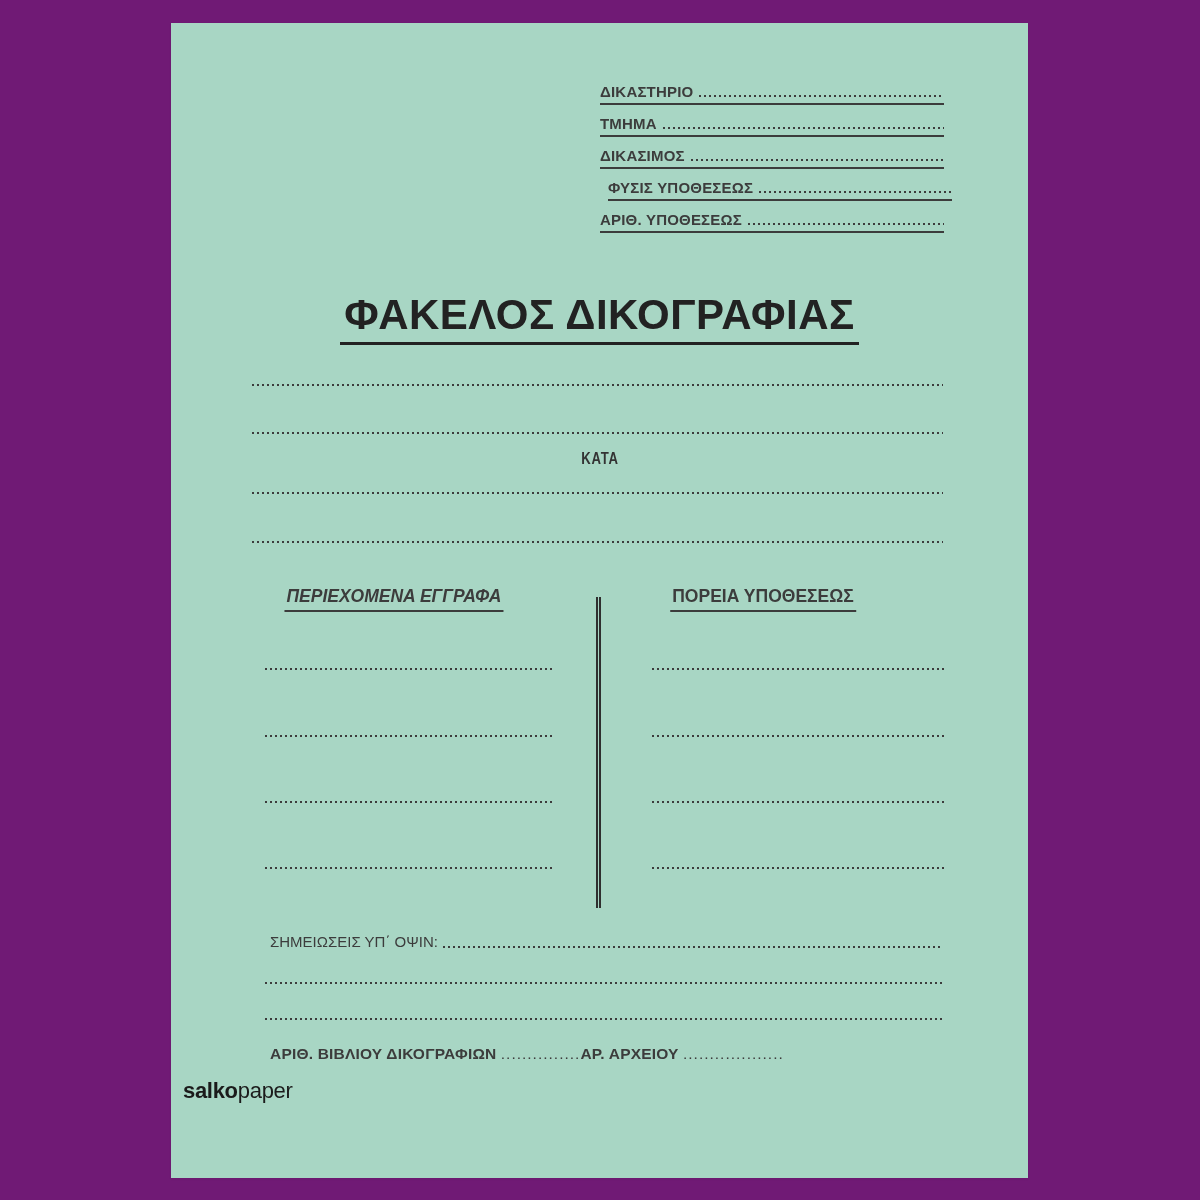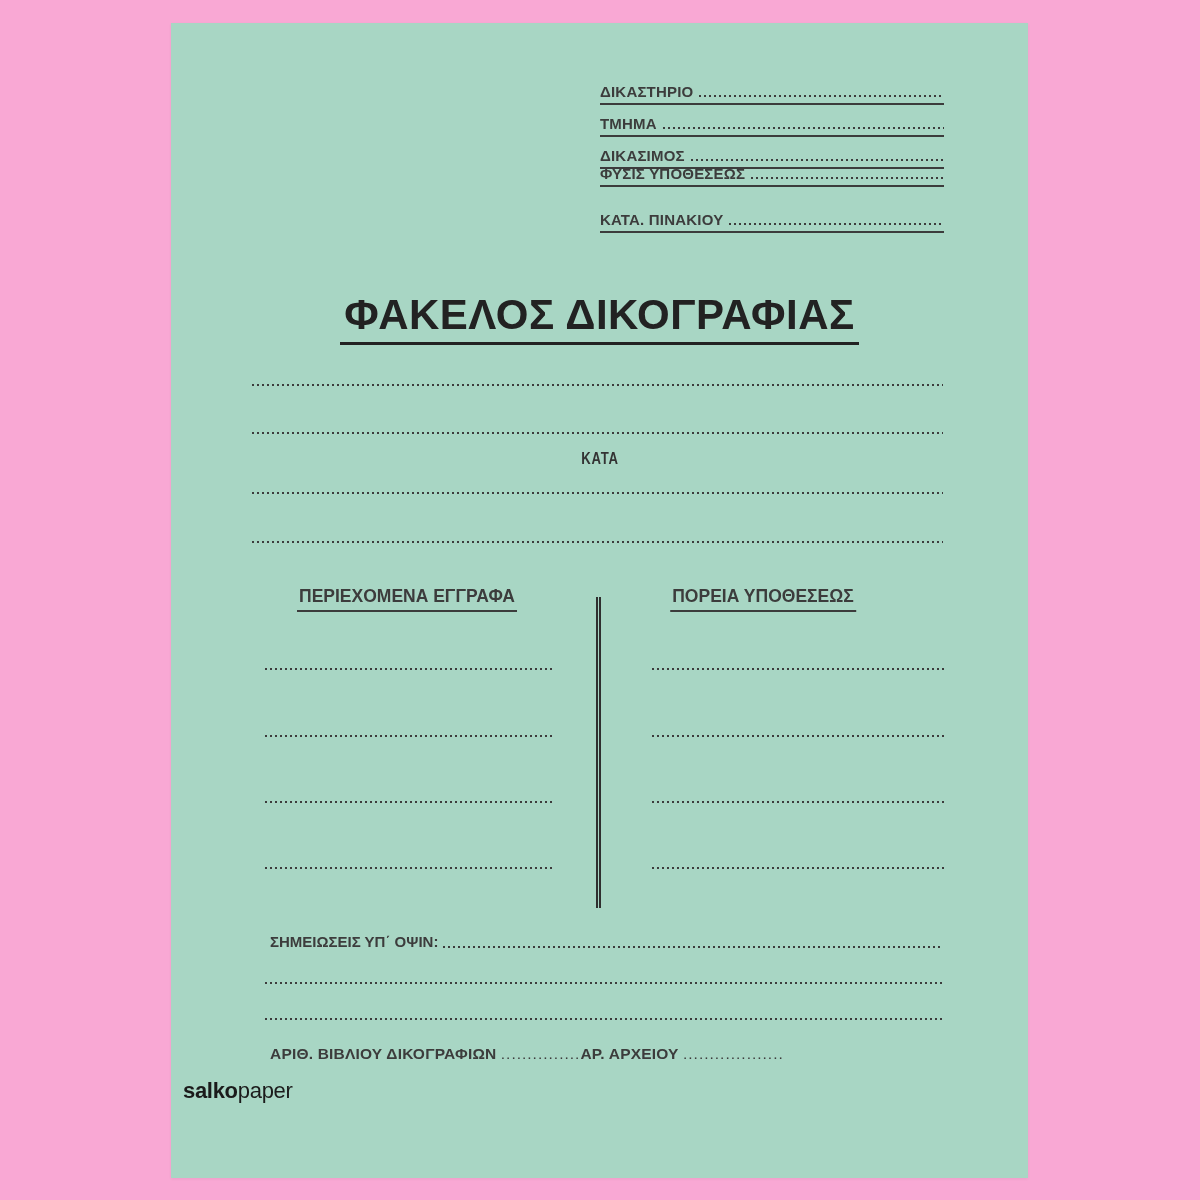--- a/index.html
+++ b/index.html
@@ -4,21 +4,21 @@
 <style>
   :root{
     --paper:#a8d6c4;
     --ink:#3c3c3c;
     --ink-dark:#222222;
   }
   *{ box-sizing:border-box; margin:0; padding:0; }
   html,body{ background:#ffffff; }
   body{ width:1200px; height:1200px; font-family:"Liberation Sans", sans-serif; position:relative; }
 
-  .canvas{ position:absolute; left:0; top:0; width:1200px; height:1200px; background:#f9a8d4; }
+  .canvas{ position:absolute; left:0; top:0; width:1200px; height:1200px; background:#701a75; }
 
   .folder{
     position:absolute; left:171px; top:23px; width:857px; height:1155px;
     background:var(--paper);
     box-shadow:0 1px 3px rgba(0,0,0,0.06);
   }
 
   
   .dots{
     height:2px;
@@ -30,21 +30,21 @@
     position:absolute; left:429px; width:344px; height:32px;
     border-bottom:2px solid var(--ink);
     display:flex; align-items:flex-end;
   }
   .field .lbl{
     font-size:15px; font-weight:bold; color:var(--ink);
     line-height:1; padding-bottom:4px; letter-spacing:0.2px; white-space:nowrap;
   }
   .field .lead{ flex:1; margin-left:6px; margin-bottom:6px; }
   .field.f0{ top:50px; } .field.f1{ top:82px; } .field.f2{ top:114px; }
-  .field.f3{ top:132px; } .field.f4{ top:178px; }
+  .field.f3{ top:146px;margin-left:8px; } .field.f4{ top:178px; }
 
   
   .title-wrap{ position:absolute; left:0; right:0; top:271px; text-align:center; }
   .title{
     display:inline-block; font-size:42px; font-weight:bold; color:var(--ink-dark);
     letter-spacing:0.5px; line-height:1; padding:0 4px 6px;
     border-bottom:3px solid var(--ink-dark); white-space:nowrap;
   }
 
   
@@ -54,40 +54,40 @@
   .kata{ position:absolute; left:0; right:0; top:427px; text-align:center;
          font-size:16px; font-weight:bold; color:#333; }
   .kata span{ display:inline-block; transform:scaleX(0.82); letter-spacing:1px; line-height:1.1; }
 
   
   .col-header{
     position:absolute; top:565px; transform:translateX(-50%);
     font-size:17.5px; font-weight:bold; color:var(--ink);
     line-height:1; padding:0 2px 4px; border-bottom:2px solid var(--ink); white-space:nowrap;
   }
-  .col-header.left{ left:236px; }
+  .col-header.left{ left:223px;font-style:italic; }
   .col-header.right{ left:592px; }
 
   .separator{
     position:absolute; left:425px; top:574px; width:5px; height:311px;
     border-left:2px solid #2f2f2f; border-right:2px solid #2f2f2f;
   }
 
   .colline{ position:absolute; }
   .colline.cl{ left:94px;  width:290px; }
   .colline.cr{ left:481px; width:293px; }
   .colline.y0{ top:645px; } .colline.y1{ top:712px; }
   .colline.y2{ top:778px; } .colline.y3{ top:844px; }
 
   
   .notes-row{
     position:absolute; left:99px; right:85px; top:908px; height:18px;
     display:flex; align-items:flex-end;
   }
-  .notes-row .lbl{ font-size:15px; font-weight:bold; color:var(--ink); line-height:1; white-space:nowrap; }
+  .notes-row .lbl{ font-size:15px; font-weight:normal; color:var(--ink); line-height:1; white-space:nowrap; }
   .notes-row .lead{ flex:1; margin-left:5px; margin-bottom:1px; }
   .notes-rule{ position:absolute; left:94px; width:678px; }
   .notes-rule.n0{ top:959px; } .notes-rule.n1{ top:995px; }
 
   
   .footer-row{
     position:absolute; left:99px; right:85px; top:1022px;
     display:flex; 
     font-size:15.5px; color:var(--ink);
   }
@@ -117,21 +117,21 @@
     </div>
     <div class="field f2">
       <span class="lbl">ΔΙΚΑΣΙΜΟΣ</span>
       <span class="lead dots"></span>
     </div>
     <div class="field f3">
       <span class="lbl">ΦΥΣΙΣ ΥΠΟΘΕΣΕΩΣ</span>
       <span class="lead dots"></span>
     </div>
     <div class="field f4">
-      <span class="lbl">ΚΑΤΑ. ΠΙΝΑΚΙΟΥ</span>
+      <span class="lbl">ΑΡΙΘ. ΥΠΟΘΕΣΕΩΣ</span>
       <span class="lead dots"></span>
     </div>
 
     <div class="title-wrap">
       <span class="title">ΦΑΚΕΛΟΣ ΔΙΚΟΓΡΑΦΙΑΣ</span>
     </div>
 
     <div class="rule r0 dots"></div>
     <div class="rule r1 dots"></div>
     <div class="kata">

